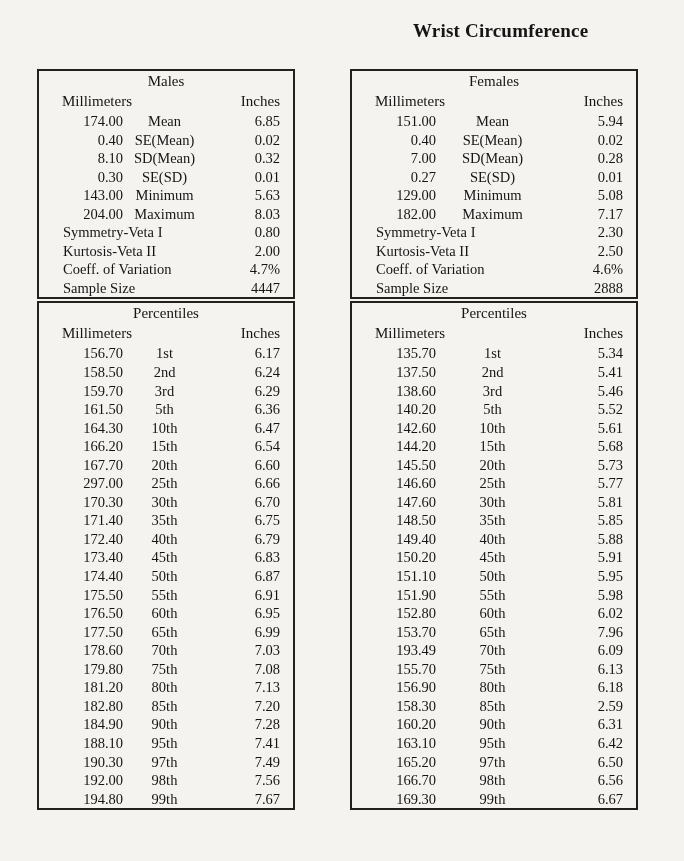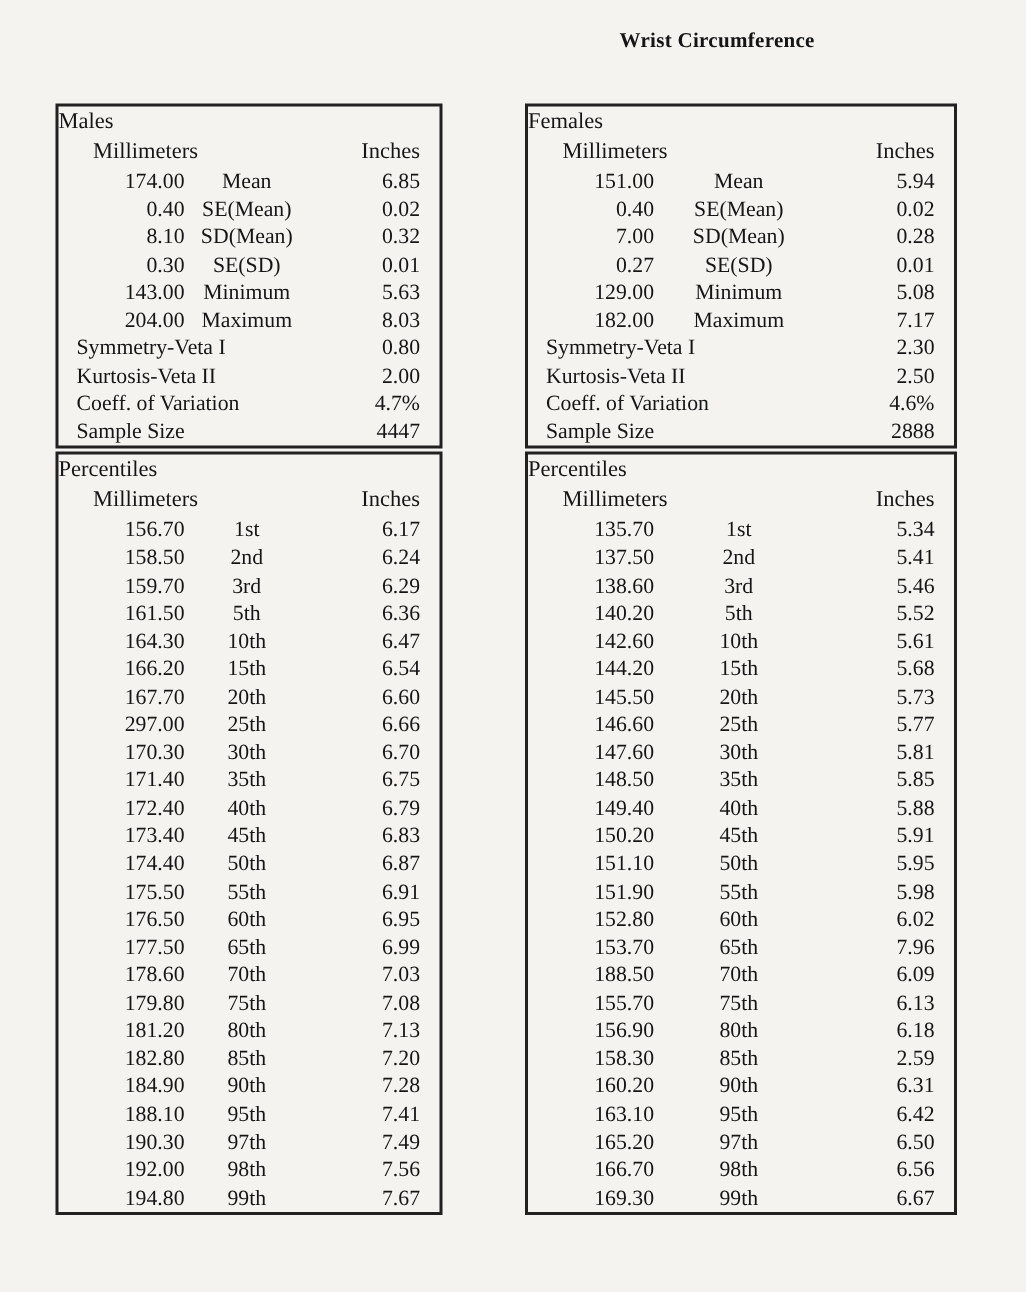--- a/index.html
+++ b/index.html
@@ -8,57 +8,57 @@
     background: #f4f3ef;
     font-family: "Liberation Serif", serif;
     color: #151515;
     position: relative;
     overflow: hidden;
   }
   .page { position: absolute; inset: 0; }
   .page-title {
     position: absolute;
     left: 413px; top: 20px;
-    font-size: 14px;
+    font-size: 19px;
     font-weight: bold;
     letter-spacing: 0.2px;
     white-space: nowrap;
   }
   .tcol { position: absolute; top: 69px; }
   .tcol.left  { left: 37px;  width: 258px; }
   .tcol.right { left: 350px; width: 288px; }
   .box {
     border: 2px solid #222120;
     background: transparent;
     box-sizing: border-box;
   }
   .pct-box { margin-top: 2px; }
   .box-title {
-    text-align: left;
+    text-align: center;
     font-size: 15px;
     height: 21px; line-height: 21px;
   }
   .col-head {
     display: flex;
     justify-content: space-between;
     font-size: 15px;
     height: 20px; line-height: 19px;
     padding: 0 13px 0 23px;
   }
   .row {
     display: flex;
     align-items: center;
     height: 18.55px;
     font-size: 14.5px;
     line-height: 18.55px;
   }
   .c-mm   { width: 84px; text-align: right; }
   .c-label{ flex: 1; text-align: center; }
   .c-in   { width: 74px; text-align: right; padding-right: 13px; }
-  .s-label{ flex: 1; text-align: left; padding-left: 12px; }
+  .s-label{ flex: 1; text-align: left; padding-left: 24px; }
   .s-value{ text-align: left; padding-right: 13px; }
 </style>
 </head>
 <body>
 
 <div class="page">
 
   <div class="page-title">Wrist Circumference</div>
 
   <section class="tcol left">
@@ -394,21 +394,21 @@
           <span class="c-mm">152.80</span>
           <span class="c-label">60th</span>
           <span class="c-in">6.02</span>
         </div>
           <div class="row">
           <span class="c-mm">153.70</span>
           <span class="c-label">65th</span>
           <span class="c-in">7.96</span>
         </div>
           <div class="row">
-          <span class="c-mm">188.50</span>
+          <span class="c-mm">193.49</span>
           <span class="c-label">70th</span>
           <span class="c-in">6.09</span>
         </div>
           <div class="row">
           <span class="c-mm">155.70</span>
           <span class="c-label">75th</span>
           <span class="c-in">6.13</span>
         </div>
           <div class="row">
           <span class="c-mm">156.90</span>

